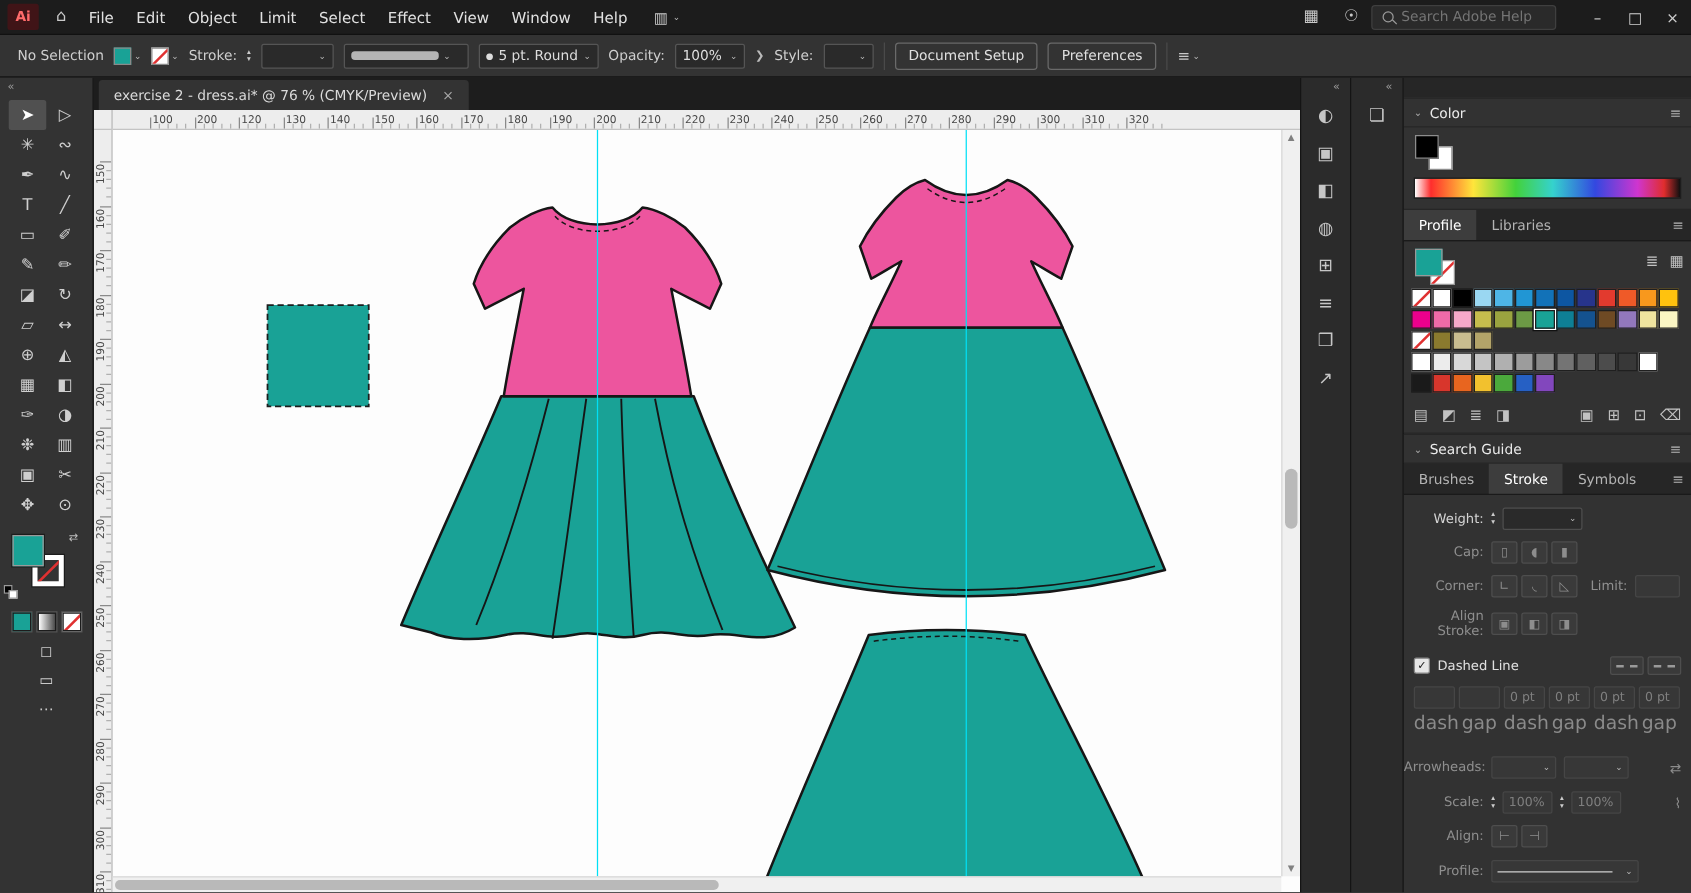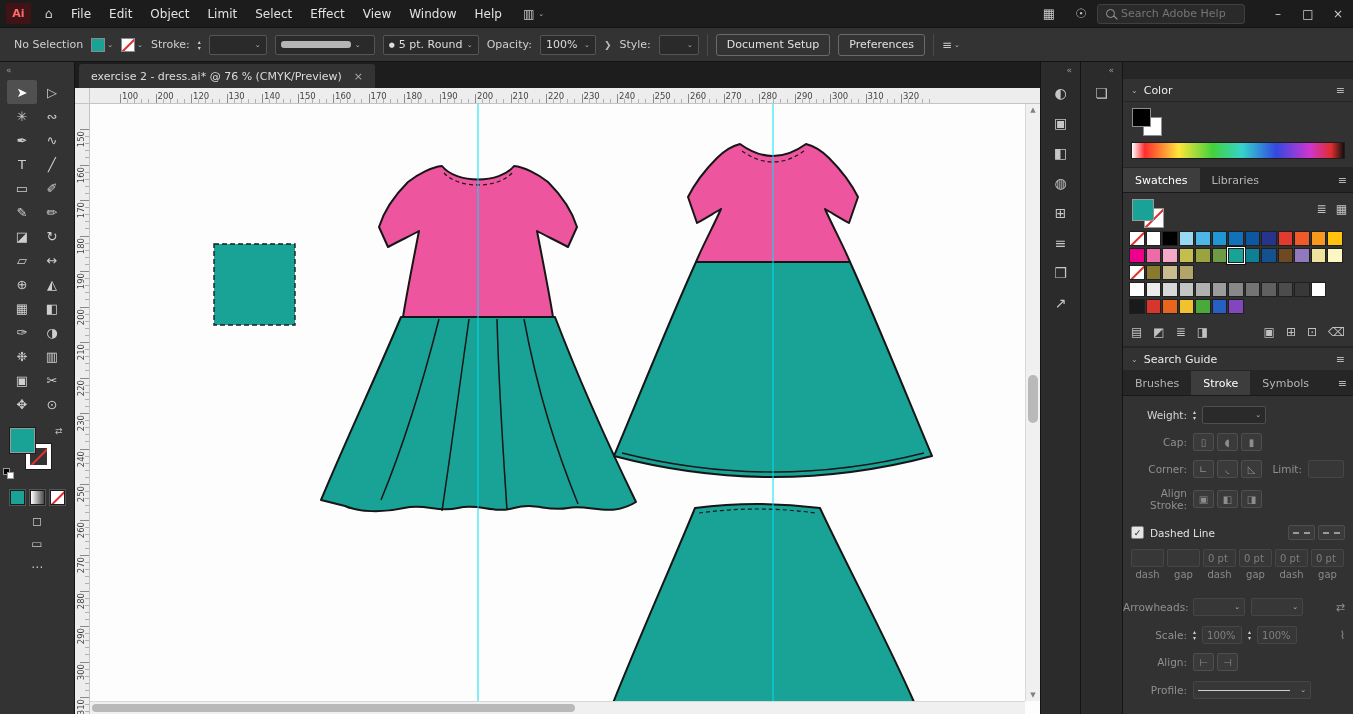--- a/index.html
+++ b/index.html
@@ -125,21 +125,21 @@
 .slabel.on{color:#d4d4d4}
 .sfield{background:#2a2a2a;border:1px solid #4e4e4e;height:18px;border-radius:2px;display:flex;align-items:center;padding:0 4px;font-size:10px;color:#c8c8c8;gap:3px}
 .sfield.dis{background:#373737;border-color:#464646;color:#7f7f7f}
 .sbtn{width:21px;height:18px;background:#3a3a3a;border:1px solid #4e4e4e;border-radius:2px;display:flex;align-items:center;justify-content:center;font-size:10px;color:#8d8d8d;flex-shrink:0}
 .grp{display:flex;gap:3px}
 .checkbox{width:13px;height:13px;background:#e6e6e6;border:1px solid #888;border-radius:2px;display:flex;align-items:center;justify-content:center;font-size:9px;color:#1c1c1c}
 .preset-btn{width:27px;height:15px;border:1px solid #4e4e4e;background:#3a3a3a;display:flex;align-items:center;justify-content:center;border-radius:2px}
 .preset-btn i{display:block;width:17px;border-top:2px dashed #9a9a9a}
 #dash-fields{display:flex;gap:3px;margin:0 4px 2px 8px}
 .dash-f{width:33px;justify-content:flex-start}
-#dash-labels{display:flex;gap:3px;margin-left:8px;color:#8a8a8a;font-size:10px}
+#dash-labels{display:flex;gap:3px;margin-left:8px;color:#8a8a8a;font-size:15px}
 .dash-l{width:33px;text-align:center}
 .profile-line{width:92px;height:0;border-top:1.5px solid #cfcfcf}
 .swap-ic{margin-left:auto;color:#8d8d8d;font-size:11px}
 </style>
 </head>
 <body>
 
 <div class="app">
 
   <div class="menubar">
@@ -592,21 +592,21 @@
       <span class="ptitle">Color</span>
       <span class="flyout">≡</span>
     </div>
     <div class="color-body">
       <div class="cp-fill"></div>
       <div class="cp-stroke"></div>
       <div class="spectrum"></div>
     </div>
 
     <div class="ptabs">
-      <div class="ptab active">Swatches</div>
+      <div class="ptab active">Profile</div>
       <div class="ptab">Libraries</div>
       <span class="flyout" style="padding-right:6px;align-self:center">≡</span>
     </div>
     <div class="sw-current-row">
       <div class="sw-cur-fill" id="sw-cur-fill" style="background: rgb(25, 162, 150);"></div>
       <div class="sw-cur-stroke"></div>
       <div class="sw-views">
         <span>≣</span>
         <span>▦</span>
       </div>

